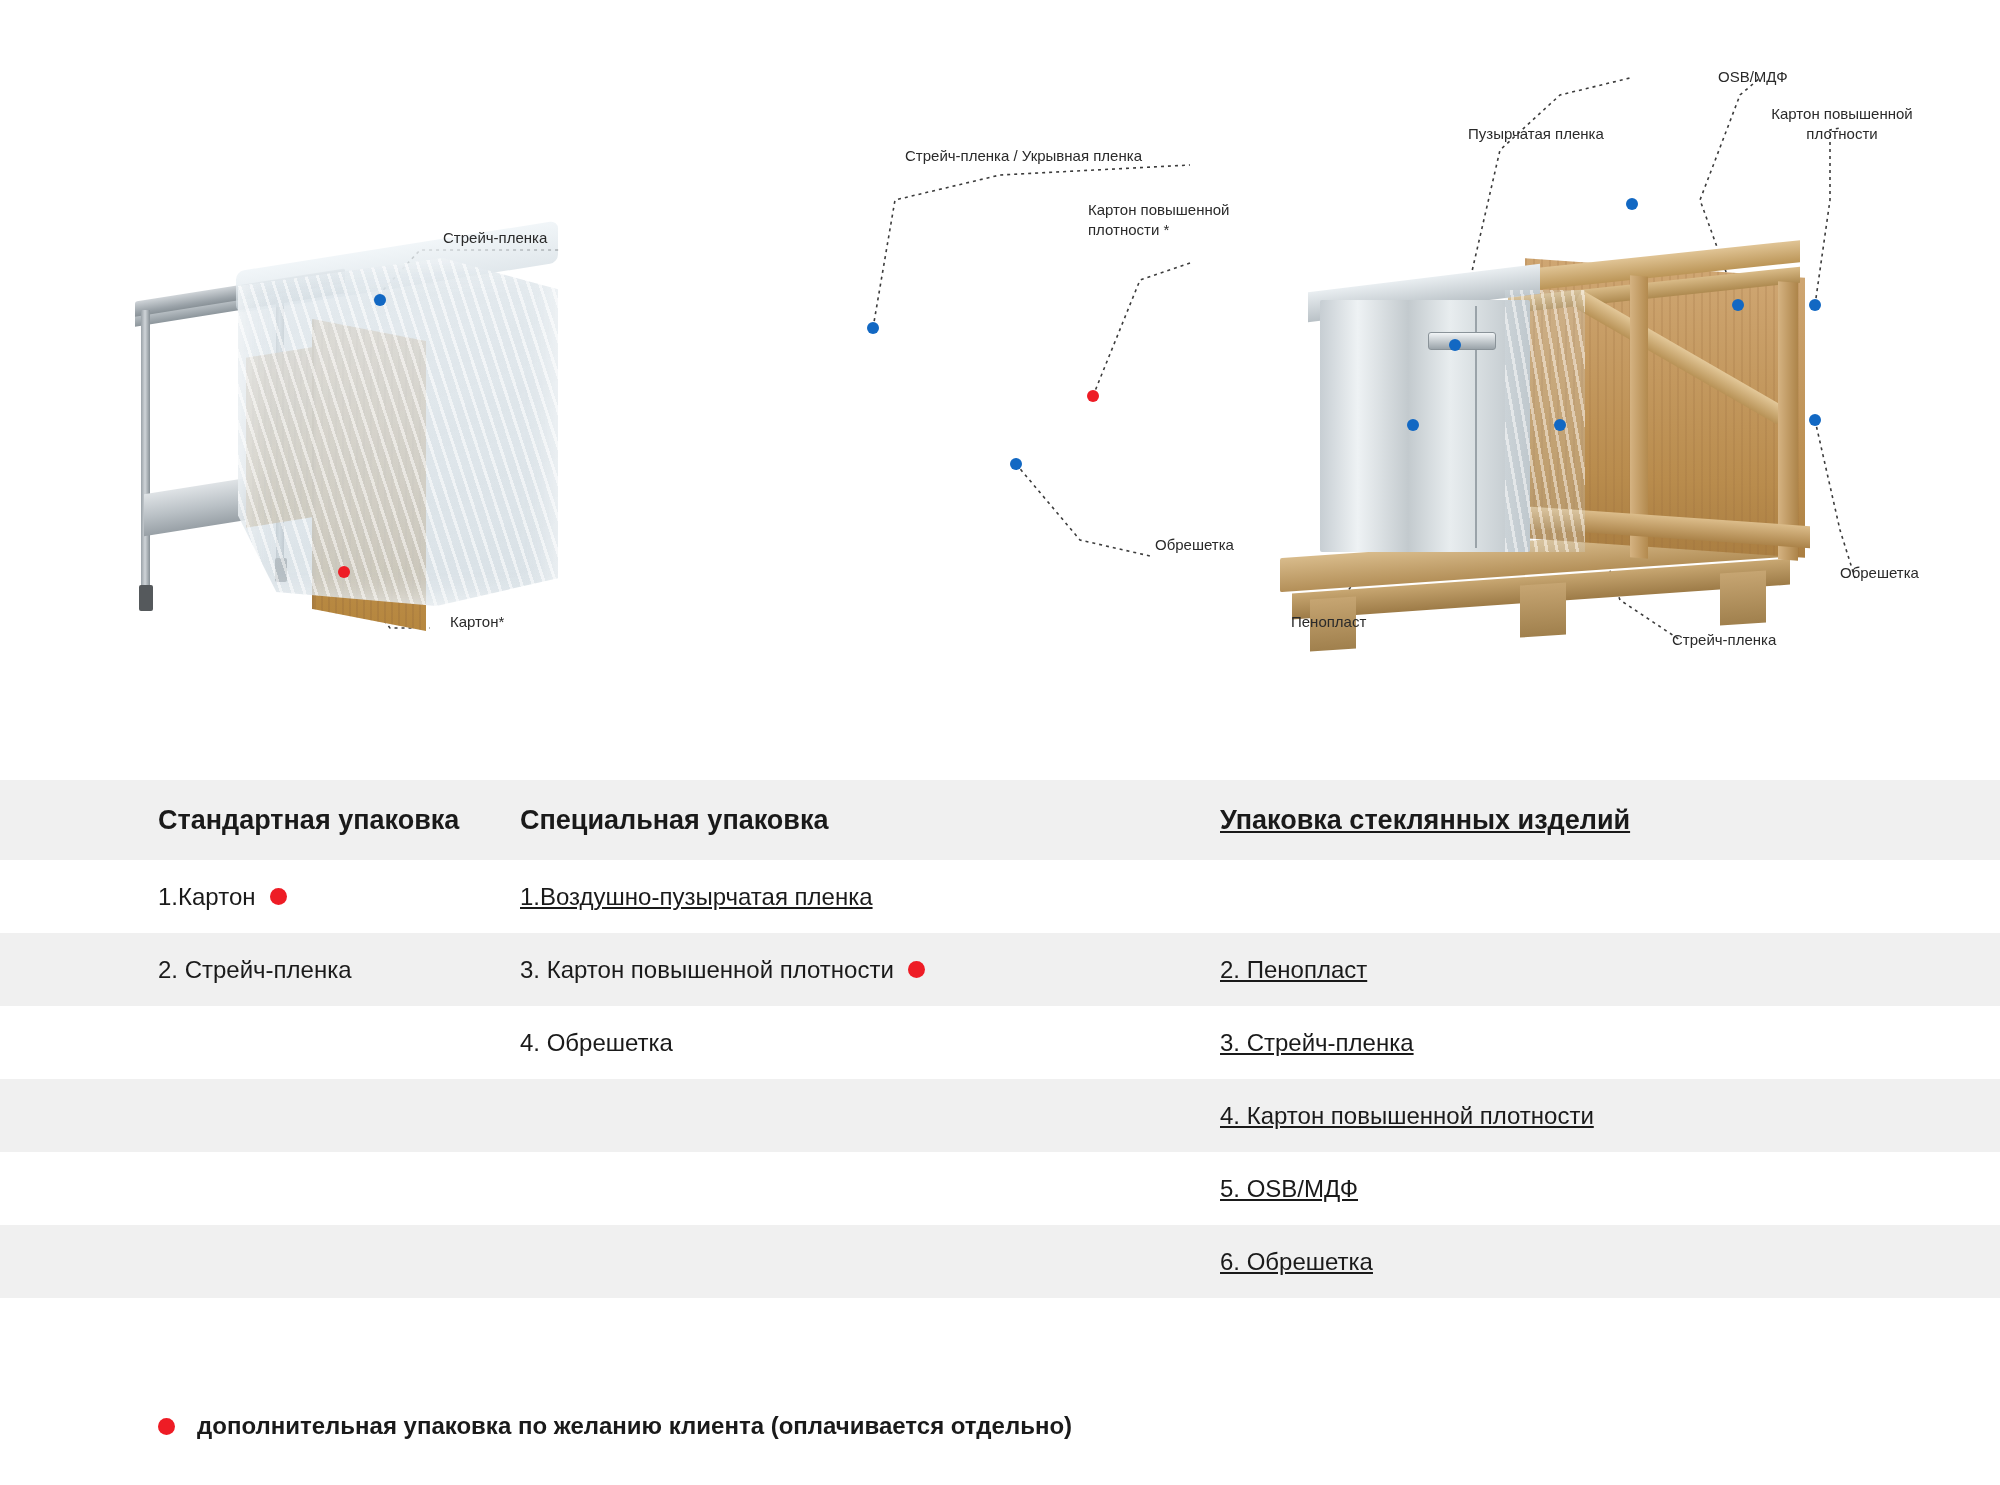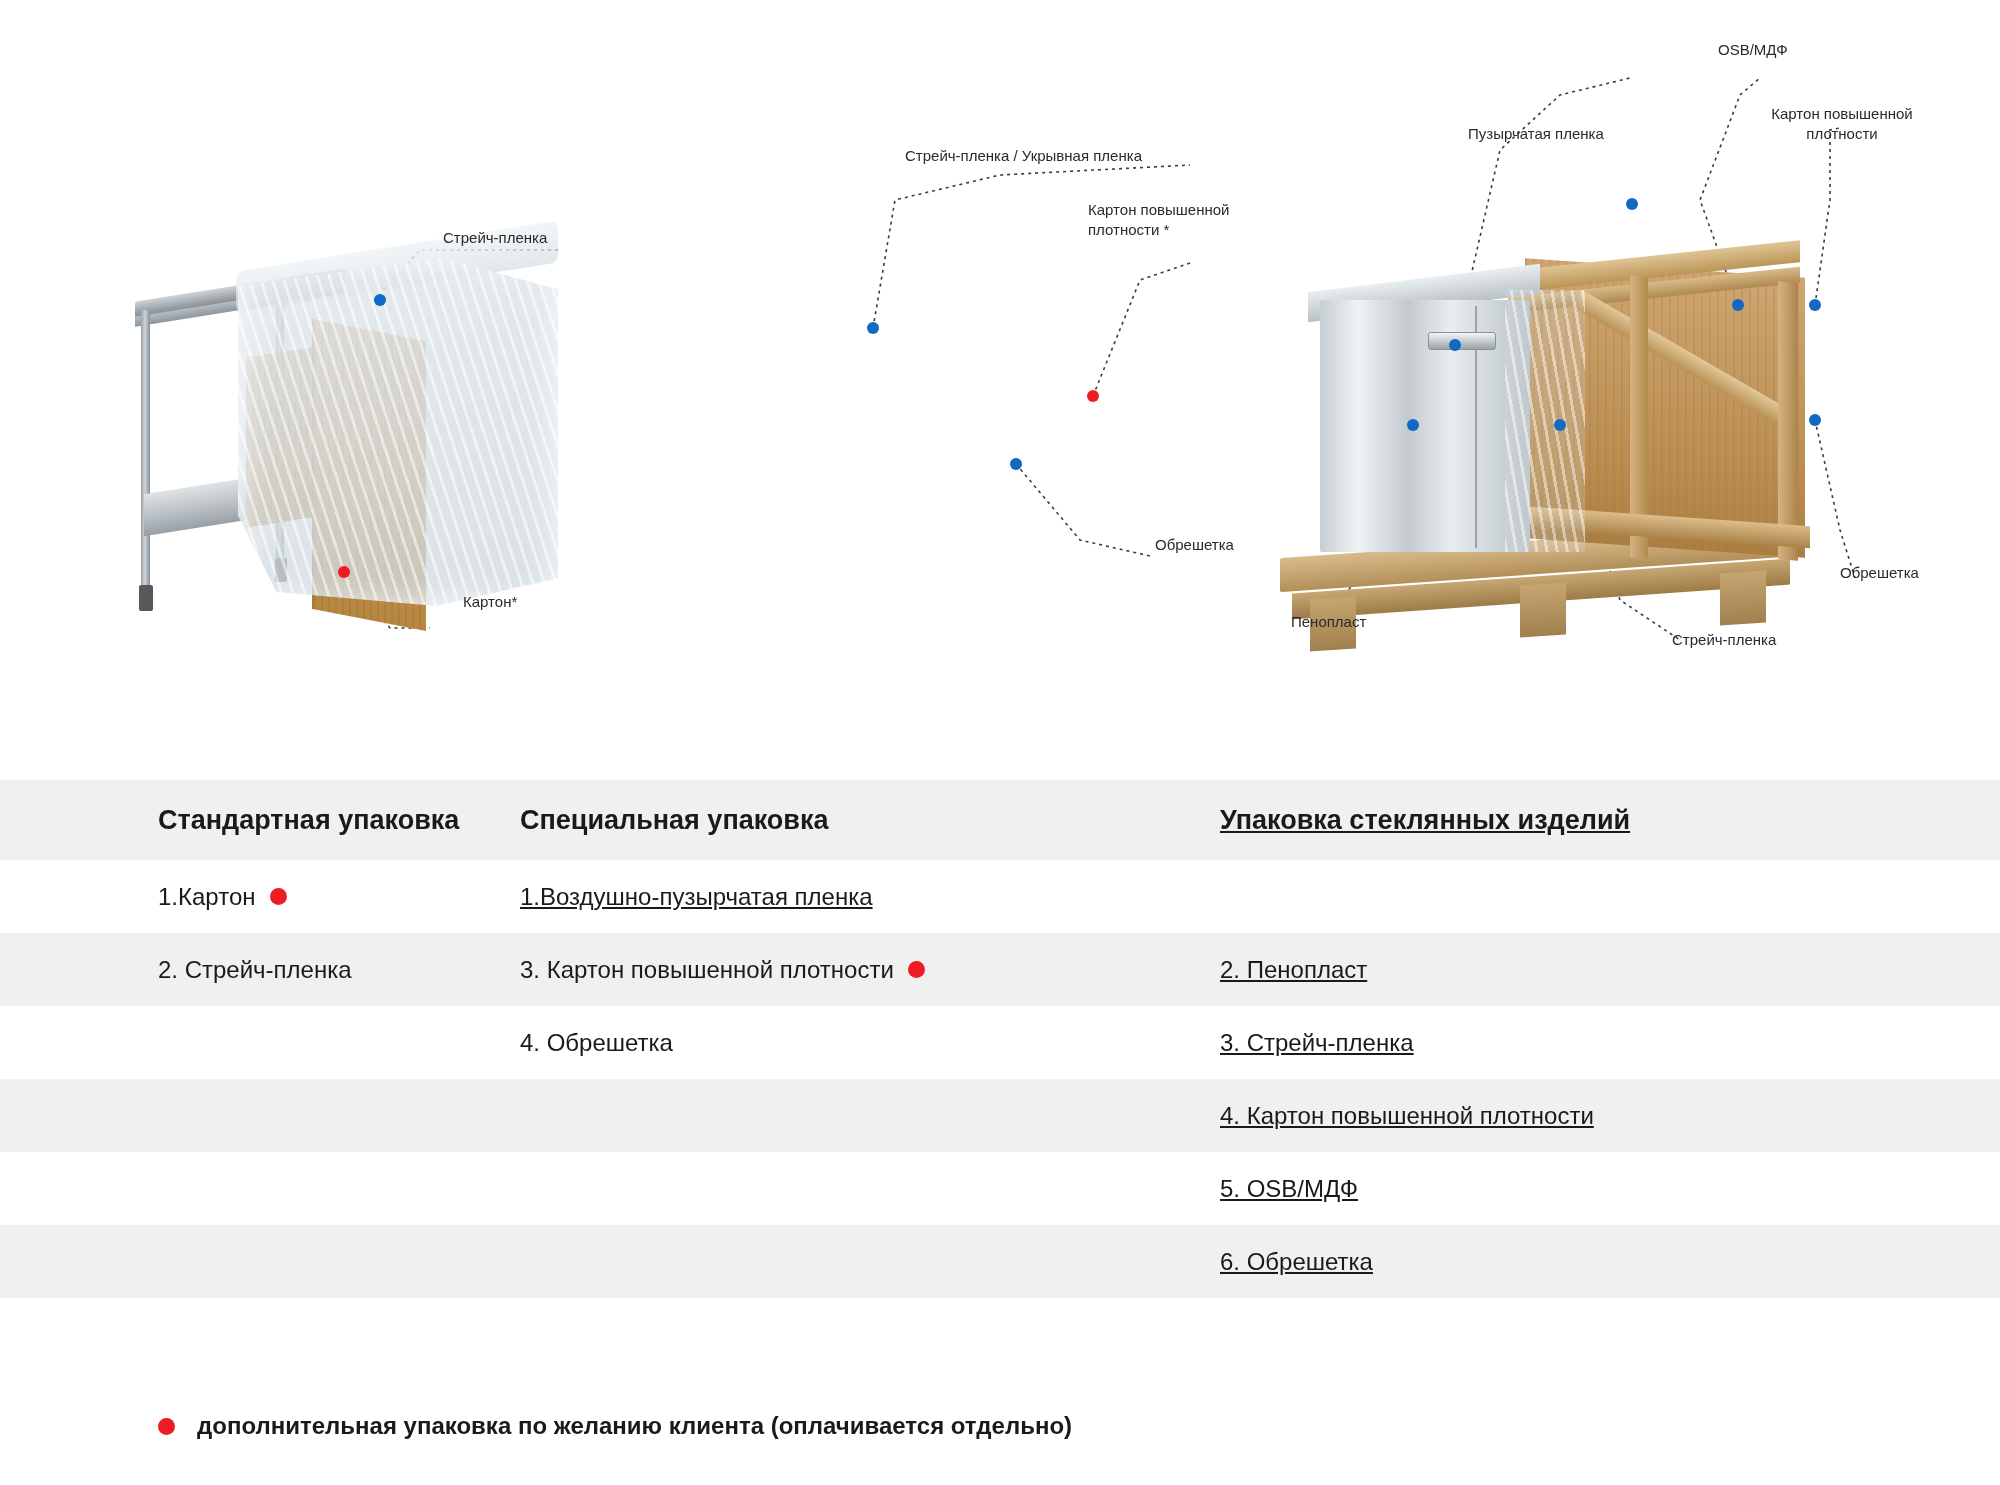--- a/index.html
+++ b/index.html
@@ -336,28 +336,28 @@
 
   <div class="dot" style="left:1449px; top:339px;"></div>
   <div class="dot" style="left:1732px; top:299px;"></div>
   <div class="dot" style="left:1809px; top:299px;"></div>
   <div class="dot" style="left:1407px; top:419px;"></div>
   <div class="dot" style="left:1554px; top:419px;"></div>
   <div class="dot" style="left:1809px; top:414px;"></div>
   <div class="dot" style="left:1626px; top:198px;"></div>
 
   <div class="callout" style="left:443px; top:228px;">Стрейч-пленка</div>
-  <div class="callout" style="left:450px; top:592px;margin-left:13px;">Картон*</div>
+  <div class="callout" style="left:450px; top:612px;">Картон*</div>
 
   <div class="callout" style="left:905px; top:146px;">Стрейч-пленка / Укрывная пленка</div>
   <div class="callout" style="left:1088px; top:200px;">Картон повышенной
 плотности *</div>
   <div class="callout" style="left:1155px; top:535px;">Обрешетка</div>
 
-  <div class="callout" style="left:1718px; top:40px;">OSB/МДФ</div>
+  <div class="callout" style="left:1718px; top:67px;">OSB/МДФ</div>
   <div class="callout center" style="left:1742px; top:104px; width:200px;">Картон повышенной
 плотности</div>
   <div class="callout" style="left:1468px; top:124px;">Пузырчатая пленка</div>
   <div class="callout" style="left:1255px; top:612px;margin-left:36px;">Пенопласт</div>
   <div class="callout" style="left:1672px; top:630px;">Стрейч-пленка</div>
   <div class="callout" style="left:1840px; top:563px;">Обрешетка</div>
 </div>
 
 <div class="table-wrap">
 

